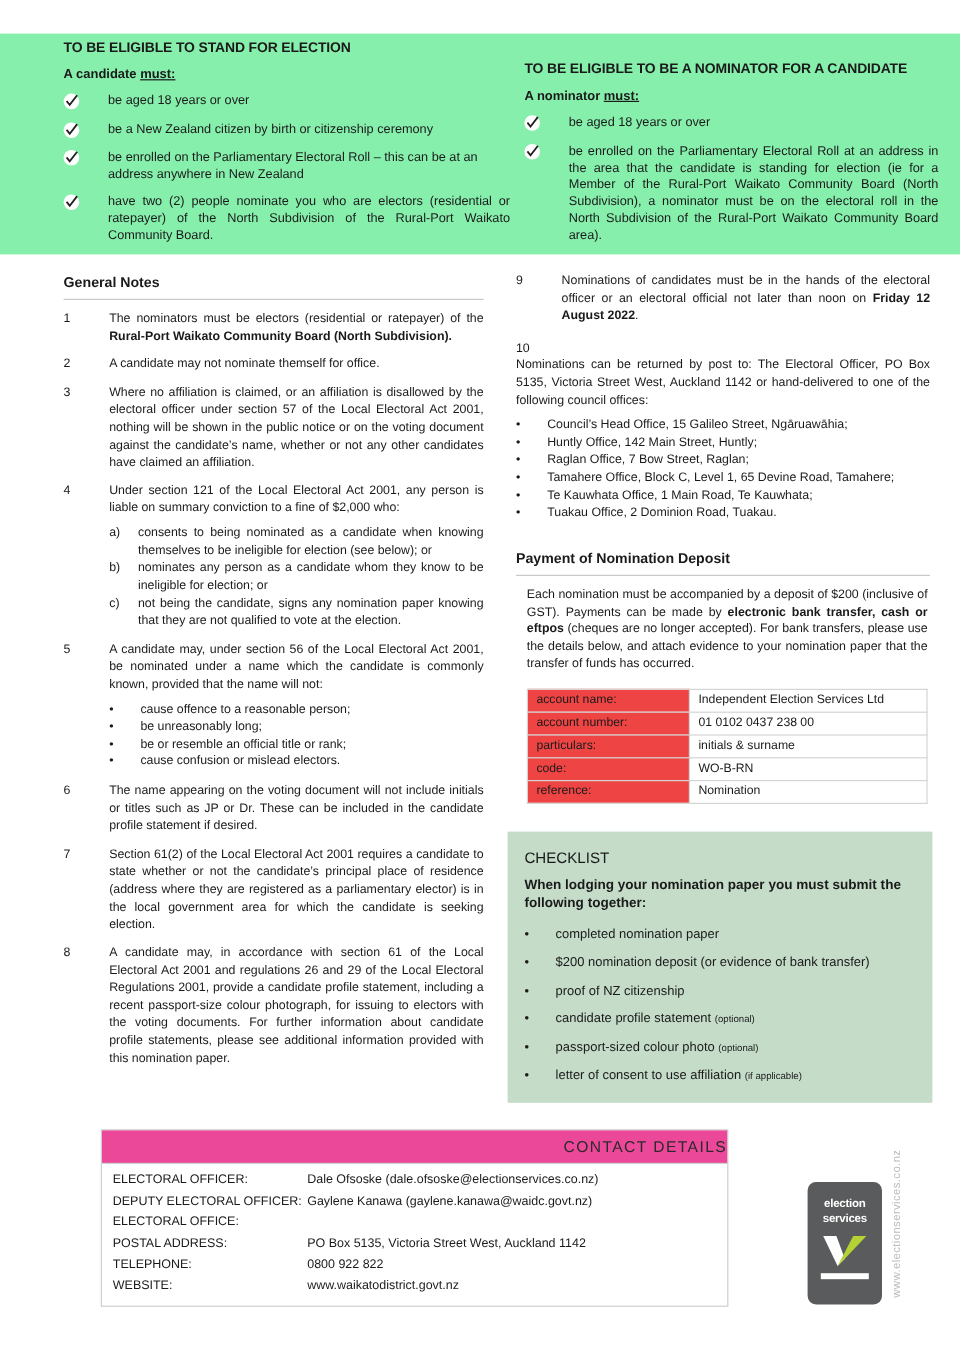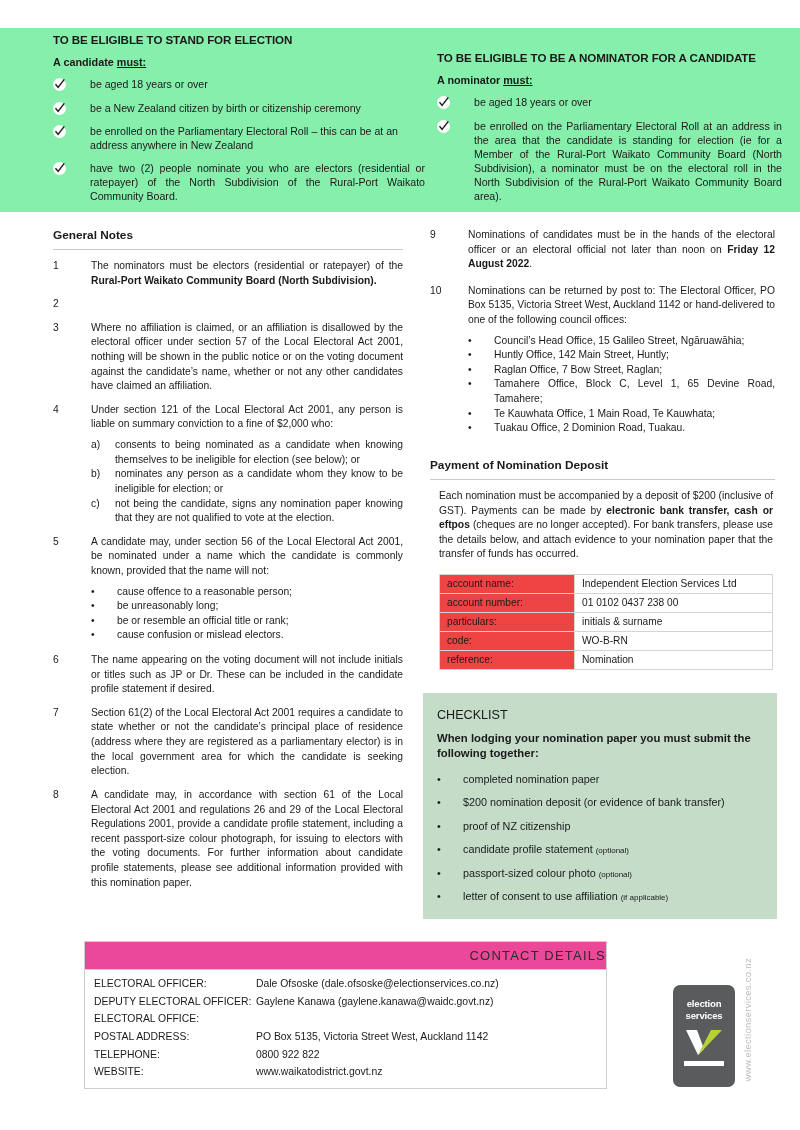--- a/index.html
+++ b/index.html
@@ -221,20 +221,21 @@
 
   <div class="sec-head">General Notes</div>
 
   <div class="note">
     <div class="note-num">1</div>
     <div class="note-body"><span>The nominators must be electors (residential or ratepayer) of the </span><b>Rural-Port Waikato Community Board (North Subdivision).</b></div>
   </div>
 
   <div class="note">
     <div class="note-num">2</div>
+    <div class="note-body">A candidate may not nominate themself for office.</div>
   </div>
 
   <div class="note">
     <div class="note-num">3</div>
     <div class="note-body">Where no affiliation is claimed, or an affiliation is disallowed by the electoral officer under section 57 of the Local Electoral Act 2001, nothing will be shown in the public notice or on the voting document against the candidate’s name, whether or not any other candidates have claimed an affiliation.</div>
   </div>
 
   <div class="note">
     <div class="note-num">4</div>
     <div class="note-body">
@@ -297,21 +298,21 @@
   </div>
 </div>
 
 <div class="col-right">
 
   <div class="note">
     <div class="note-num">9</div>
     <div class="note-body"><span>Nominations of candidates must be in the hands of the electoral officer or an electoral official not later than noon on </span><b>Friday 12 August 2022</b><span>.</span></div>
   </div>
 
-  <div class="note" style="margin-top:12px;">
+  <div class="note" style="margin-top:12px;flex-direction:column;">
     <div class="note-num">10</div>
     <div class="note-body">
       <div>Nominations can be returned by post to: The Electoral Officer, PO Box 5135, Victoria Street West, Auckland 1142  or hand-delivered to one of the following council offices:</div>
       <ul class="sub-bullet just">
         <li>
             <span class="dot">•</span>
             <span class="txt">Council’s Head Office, 15 Galileo Street, Ngāruawāhia;</span>
           </li>
         <li>
             <span class="dot">•</span>

